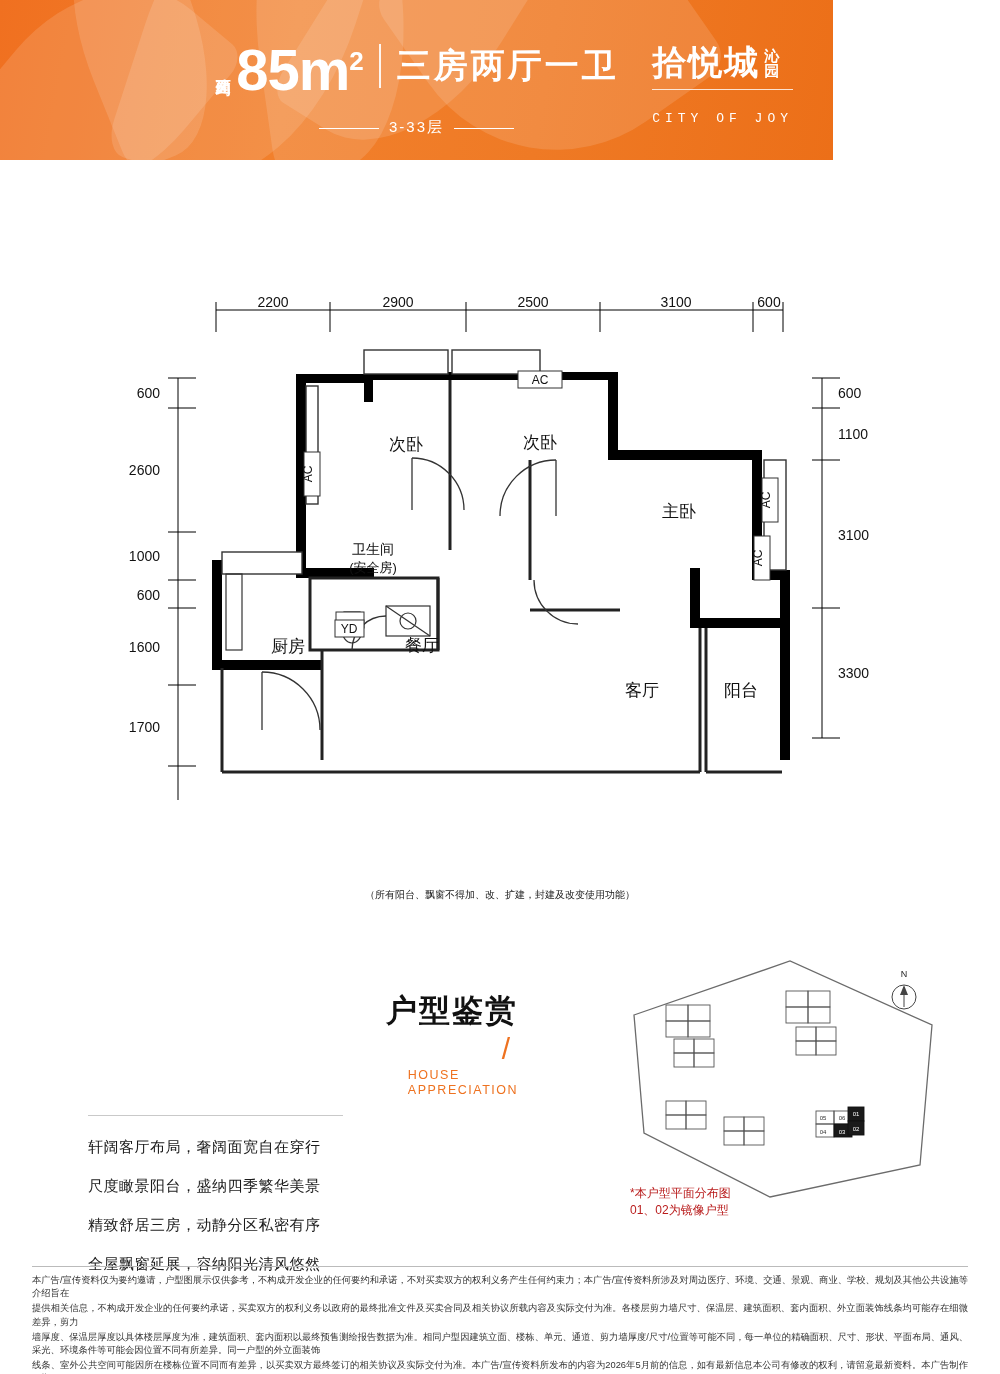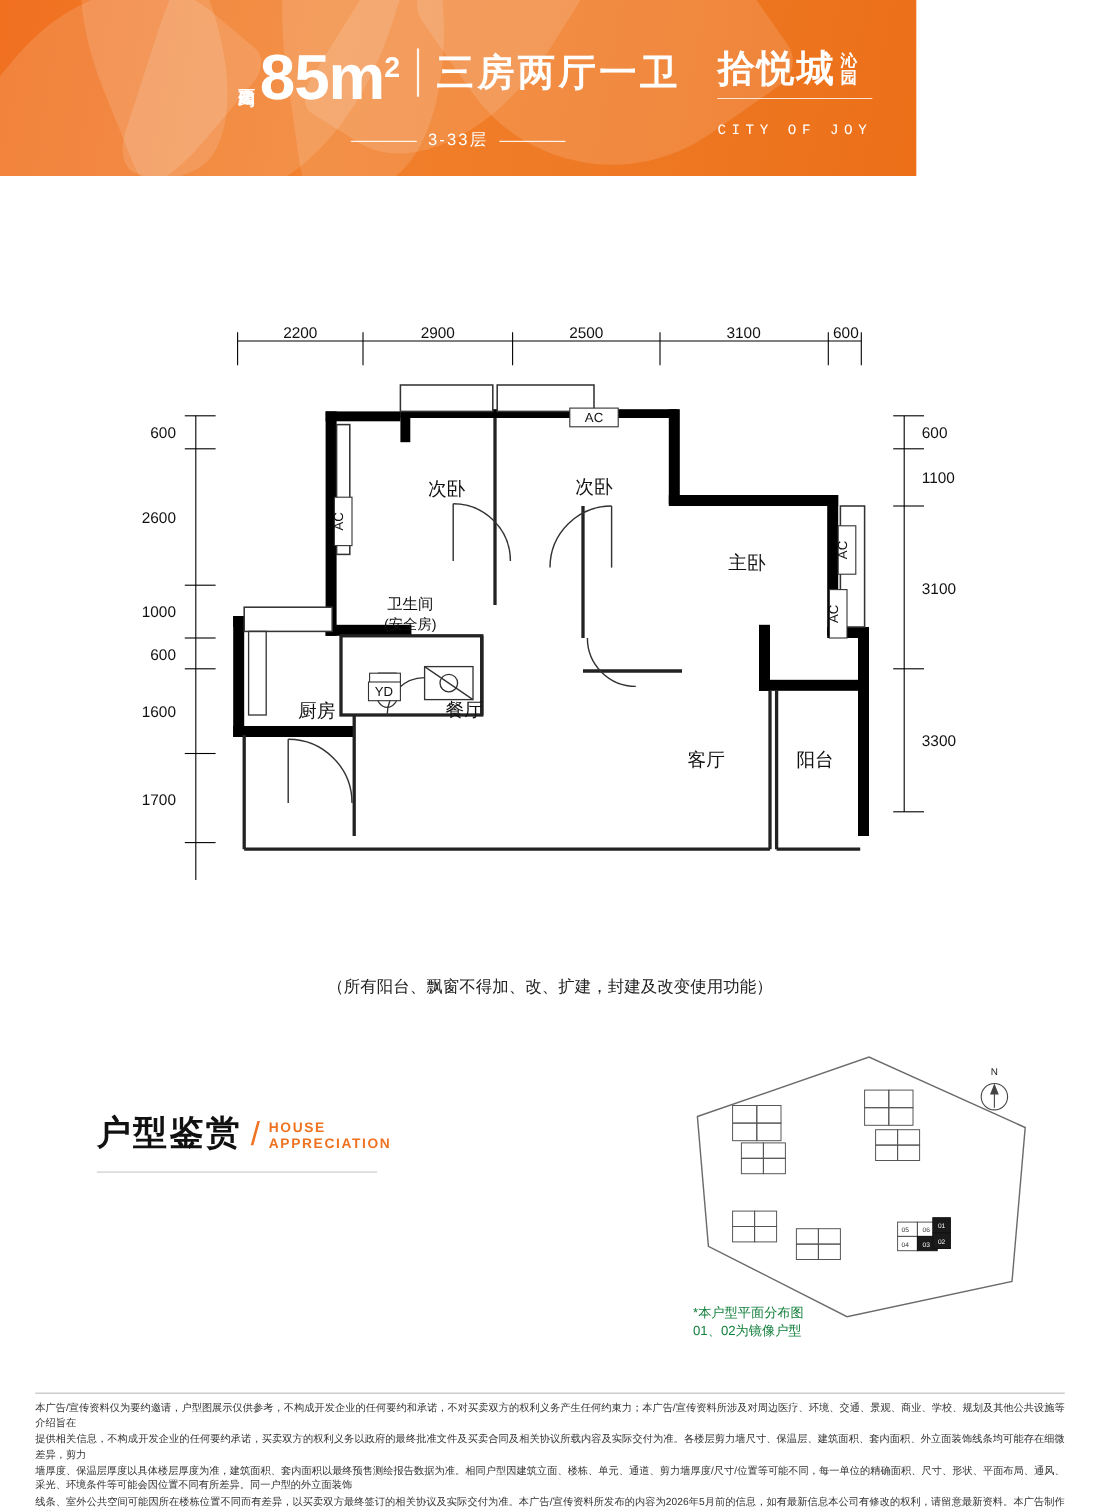--- a/index.html
+++ b/index.html
@@ -65,38 +65,38 @@
   .brand .en { font-size:13px; letter-spacing:5px; margin-top:4px; }
   .brand .en-line { border-top:1px solid rgba(255,255,255,.8); margin-top:3px; padding-top:21px;font-family:Liberation Mono, monospace; }
 
   
   .plan-wrap { position:relative; width:840px; height:640px; }
   .plan-svg { position:absolute; left:0; top:0; }
 
   
   .plan-note {
     position:absolute; left:0; right:0; top:888px;
-    text-align:center; font-size:15px; color:#222;
+    text-align:center; font-size:10px; color:#222;
   }
 
   
   .appr {
     position:absolute; left:88px; top:990px; width:430px;
   }
-  .appr-head { display:flex; align-items:flex-end; }
+  .appr-head { display:flex; align-items:flex-end;flex-direction:column; }
   .appr-cn { font-size:31px; font-weight:bold; letter-spacing:2px; color:#111; }
   .appr-slash { color:#ee7220; font-size:30px; margin:0 8px 2px 8px; font-weight:300;}
-  .appr-en { font-size:12.5px; line-height:15px; color:#ee7220; letter-spacing:1.5px; font-weight:bold; padding-bottom:3px;margin-top:28px;}
+  .appr-en { font-size:12.5px; line-height:15px; color:#ee7220; letter-spacing:1.5px; font-weight:normal; padding-bottom:3px;}
   .appr-rule { width:255px; height:1px; background:#c9c9c9; margin-top:14px; }
   .appr-list { margin-top:22px; }
   .appr-item { font-size:15px; color:#1b1b1b; margin-bottom:20px; letter-spacing:.5px; }
 
   
   .sitemap { position:absolute; left:620px; top:955px; width:320px; height:250px; }
-  .sitemap-note { position:absolute; left:630px; top:1185px; font-size:12px; line-height:17px; color:#15803d; }
+  .sitemap-note { position:absolute; left:630px; top:1185px; font-size:12px; line-height:17px; color:#b91c1c; }
 
   
   .footer {
     position:absolute; left:0; top:1258px; width:1000px;
     padding:8px 32px 0 32px;
   }
   .footer-rule { width:936px; height:1px; background:#bbb; margin-bottom:7px; }
   .footer p {
     margin:0 0 2px 0;
     font-size:9.3px; line-height:13.2px; color:#333; text-align:justify;
@@ -334,20 +334,26 @@
 <div class="appr">
   <div class="appr-head">
     <div class="appr-cn">户型鉴赏</div>
     <div class="appr-slash">/</div>
     <div class="appr-en">
       <div>HOUSE</div>
       <div>APPRECIATION</div>
     </div>
   </div>
   <div class="appr-rule"></div>
+  <div class="appr-list">
+    <div class="appr-item">轩阔客厅布局，奢阔面宽自在穿行</div>
+    <div class="appr-item">尺度瞰景阳台，盛纳四季繁华美景</div>
+    <div class="appr-item">精致舒居三房，动静分区私密有序</div>
+    <div class="appr-item">全屋飘窗延展，容纳阳光清风悠然</div>
+  </div>
 </div>
 
 <div class="sitemap">
   <svg width="320" height="250" viewBox="0 0 320 250">
     <polygon points="14,60 170,6 312,70 300,210 150,242 24,178" fill="none" stroke="#6b6b6b" stroke-width="1.3"></polygon>
     <g fill="none" stroke="#555" stroke-width="0.9">
       <rect x="46" y="50" width="22" height="16"></rect>
         <rect x="68" y="50" width="22" height="16"></rect>
       <rect x="46" y="66" width="22" height="16"></rect>
         <rect x="68" y="66" width="22" height="16"></rect>

